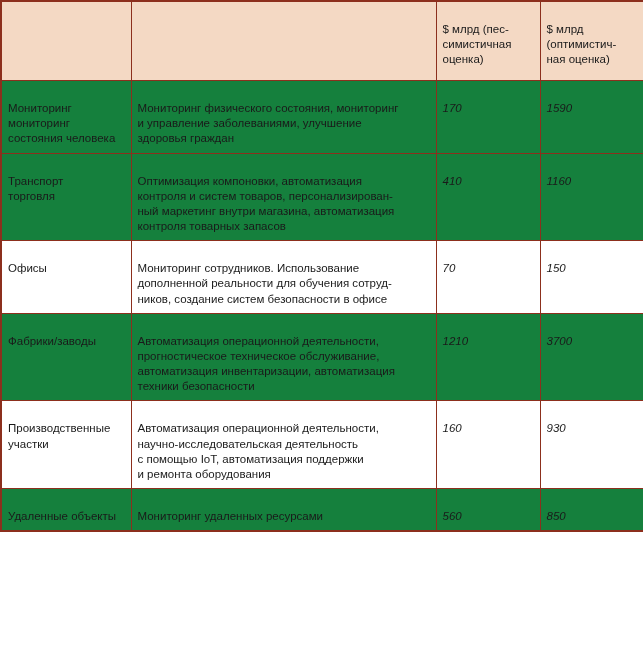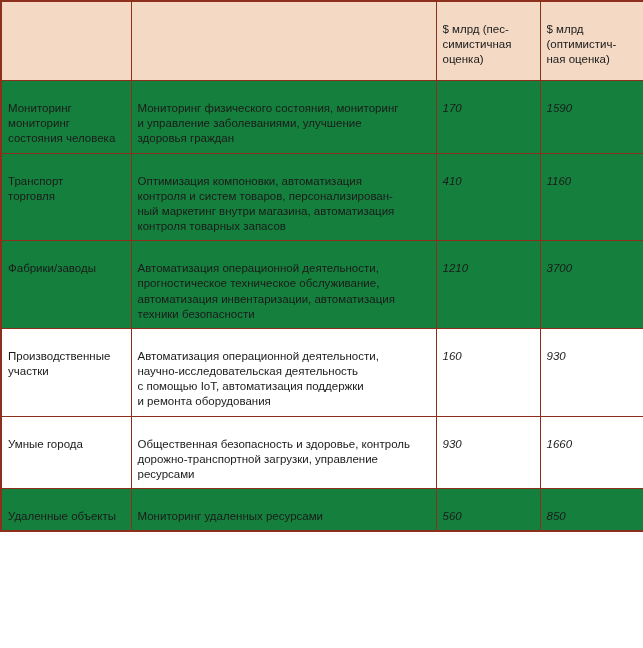--- a/index.html
+++ b/index.html
@@ -113,20 +113,32 @@
           </td>
           <td>
             <span class="cellline">Оптимизация компоновки, автоматизация</span>
             <span class="cellline">контроля и систем товаров, персонализирован-</span>
             <span class="cellline">ный маркетинг внутри магазина, автоматизация</span>
             <span class="cellline">контроля товарных запасов</span>
           </td>
           <td class="num">410</td>
           <td class="num">1160</td>
         </tr>
+        <tr class="plain">
+          <td>
+            <span class="cellline">Офисы</span>
+          </td>
+          <td>
+            <span class="cellline">Мониторинг сотрудников. Использование</span>
+            <span class="cellline">дополненной реальности для обучения сотруд-</span>
+            <span class="cellline">ников, создание систем безопасности в офисе</span>
+          </td>
+          <td class="num">70</td>
+          <td class="num">150</td>
+        </tr>
         <tr class="shade">
           <td>
             <span class="cellline">Фабрики/заводы</span>
           </td>
           <td>
             <span class="cellline">Автоматизация операционной деятельности,</span>
             <span class="cellline">прогностическое техническое обслуживание,</span>
             <span class="cellline">автоматизация инвентаризации, автоматизация</span>
             <span class="cellline">техники безопасности</span>
           </td>
@@ -140,32 +152,20 @@
           </td>
           <td>
             <span class="cellline">Автоматизация операционной деятельности,</span>
             <span class="cellline">научно-исследовательская деятельность</span>
             <span class="cellline">с помощью IoT, автоматизация поддержки</span>
             <span class="cellline">и ремонта оборудования</span>
           </td>
           <td class="num">160</td>
           <td class="num">930</td>
         </tr>
-        <tr class="plain">
-          <td>
-            <span class="cellline">Умные города</span>
-          </td>
-          <td>
-            <span class="cellline">Общественная безопасность и здоровье, контроль</span>
-            <span class="cellline">дорожно-транспортной загрузки, управление</span>
-            <span class="cellline">ресурсами</span>
-          </td>
-          <td class="num">930</td>
-          <td class="num">1660</td>
-        </tr>
         <tr class="shade">
           <td>
             <span class="cellline">Удаленные объекты</span>
           </td>
           <td>
             <span class="cellline">Мониторинг удаленных ресурсами</span>
           </td>
           <td class="num">560</td>
           <td class="num">850</td>
         </tr>

